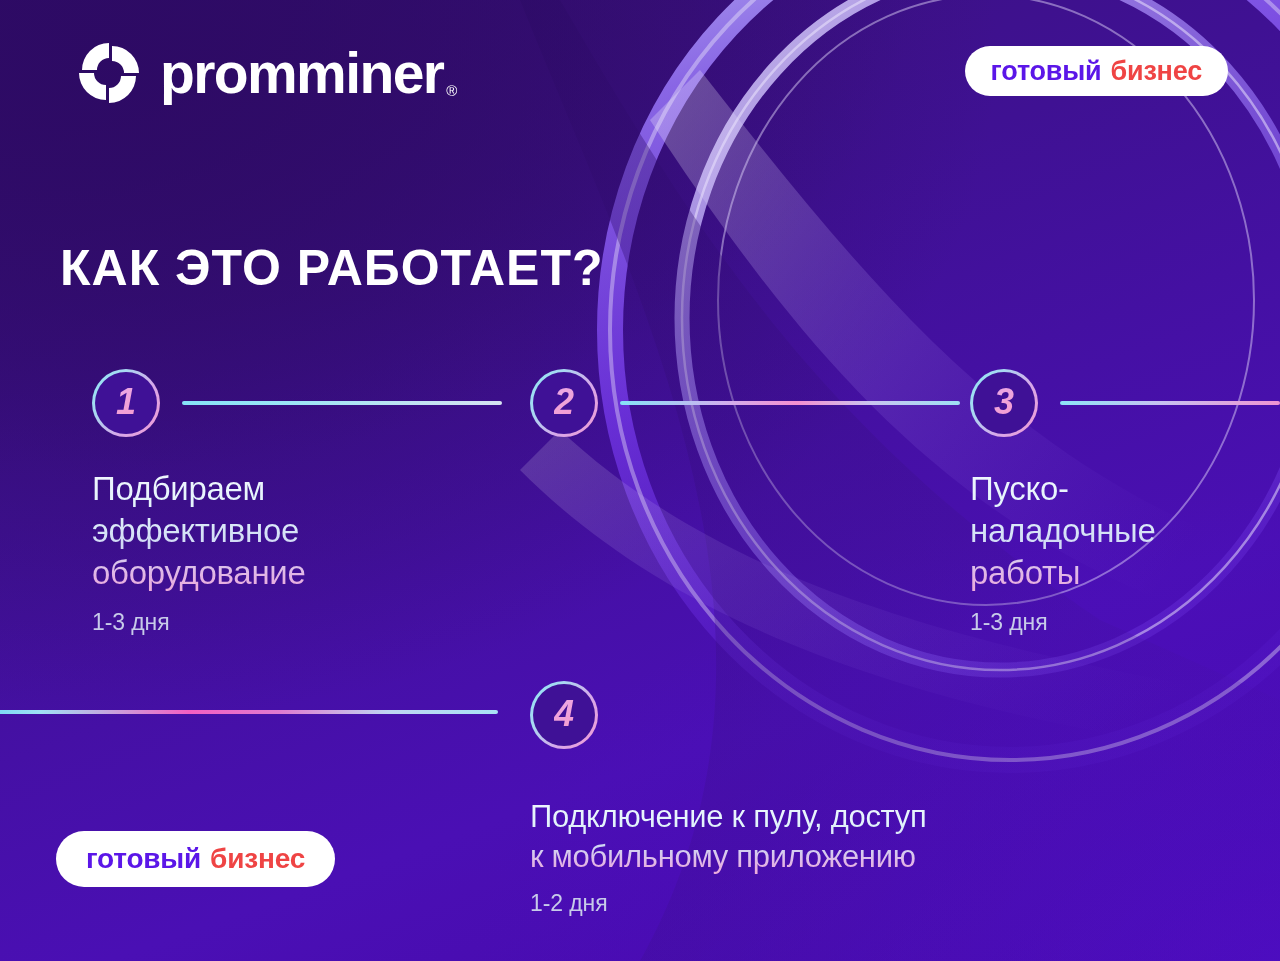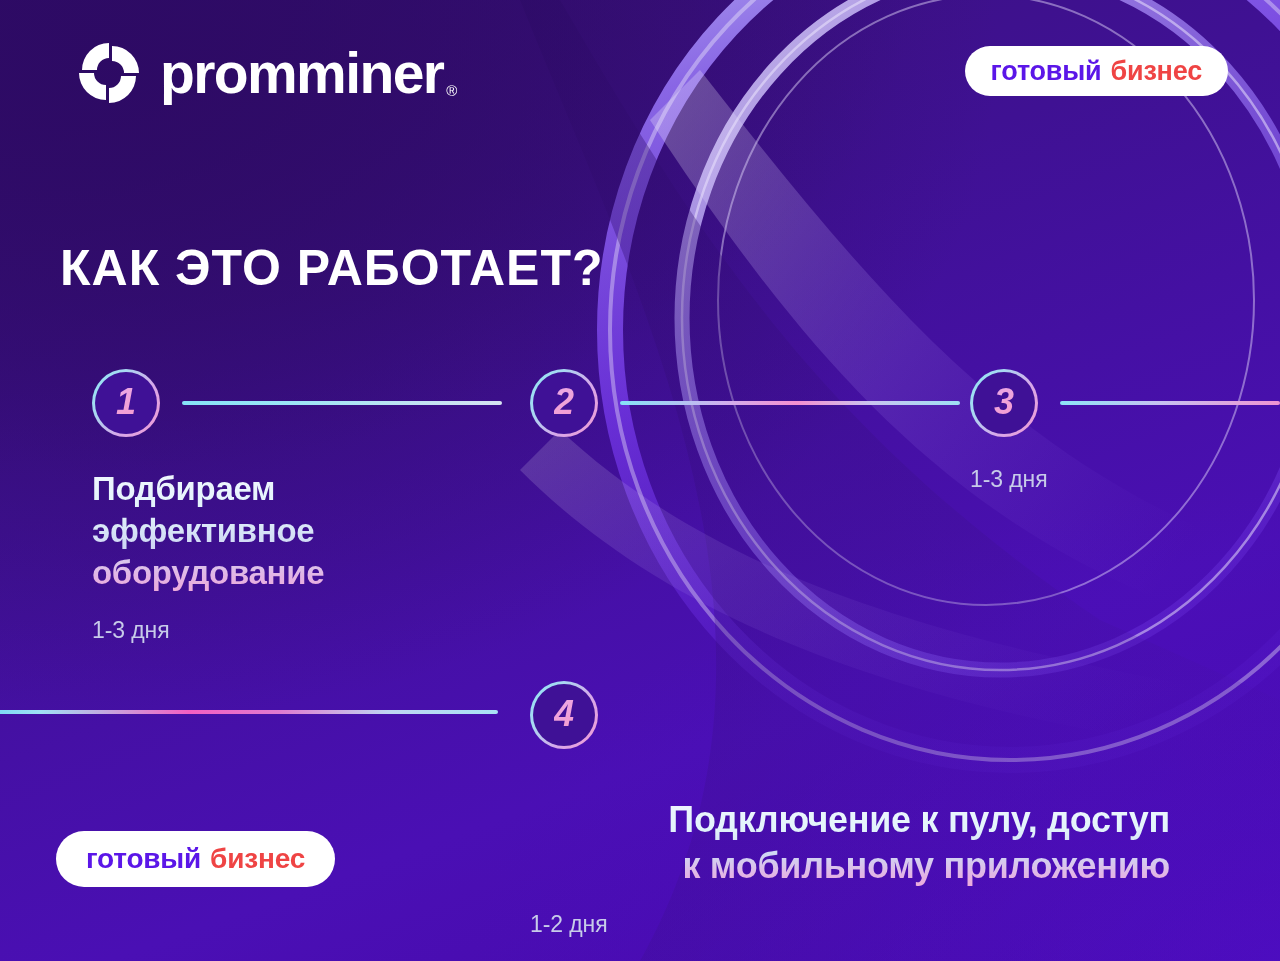--- a/index.html
+++ b/index.html
@@ -66,37 +66,37 @@
     transform:translateY(-1px);
   }
   .connector{
     height:4px;border-radius:2px;margin-left:22px;flex:1 1 auto;
   }
   .c1{background:linear-gradient(90deg,#86e3f7 0%,#9de6f6 35%,#bfe3f3 70%,#d6e2f1 100%);}
   .c2{background:linear-gradient(90deg,#86e3f7 0%,#cfb0ef 30%,#f58fd0 52%,#c9c5f0 74%,#9fe0f4 100%);}
   .c3{background:linear-gradient(90deg,#8ee4f7 0%,#c6c2f1 45%,#ef93d2 100%);}
 
   .step-title{
-    font-size:33px;line-height:1.28;font-weight:700;letter-spacing:-0.3px;
+    font-size:33px;line-height:1.28;font-weight:400;letter-spacing:-0.3px;
     background:linear-gradient(180deg,#f1f6ff 0%,#e2f4fb 34%,#cfd7f4 62%,#e3b3e4 86%,#f0a9d8 100%);
     -webkit-background-clip:text;background-clip:text;color:transparent;
     white-space:pre-line;
   }
   .step-sub{
-    margin-top:24px;font-size:23px;line-height:1;font-weight:400;color:#c7cbe9;letter-spacing:-0.1px;
+    margin-top:16px;font-size:23px;line-height:1;font-weight:400;color:#c7cbe9;letter-spacing:-0.1px;
   }
 
   #step1{left:92px;top:371px;width:410px;}
   #step2{left:530px;top:371px;width:430px;}
   #step3{left:970px;top:371px;width:310px;}
   #step4{left:530px;top:683px;width:640px;}
 
   #step1 .step-body,#step2 .step-body,#step3 .step-body{margin-top:33px;}
   #step4 .step-body{margin-top:50px;}
-  #step4 .step-title{font-size:36px;text-align:right;}
+  #step4 .step-title{font-size:31px;}
 
   
   .tail-line{
     position:absolute;left:0;top:710px;width:498px;height:4px;border-radius:0 2px 2px 0;
     background:linear-gradient(90deg,#7fd9f4 0%,#9fe1f5 8%,#f45fc2 38%,#e07ad0 56%,#bfd5f2 78%,#a9e2f5 100%);
   }
 </style>
 </head>
 <body>
 
@@ -200,20 +200,23 @@
   </div>
 
   <div class="step" id="step3">
     <div class="step-head">
       <div class="num-circle">
         <span>3</span>
       </div>
       <div class="connector c3"></div>
     </div>
     <div class="step-body">
+      <div class="step-title">Пуско-
+наладочные
+работы</div>
       <div class="step-sub">1-3 дня</div>
     </div>
   </div>
 
   <div class="tail-line"></div>
 
   <div class="step" id="step4">
     <div class="step-head">
       <div class="num-circle">
         <span>4</span>

